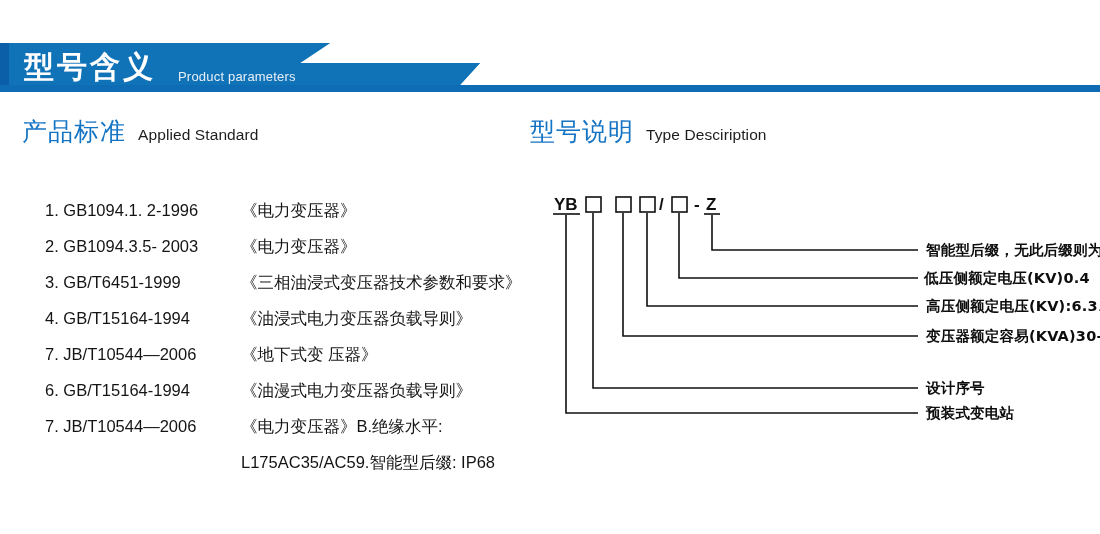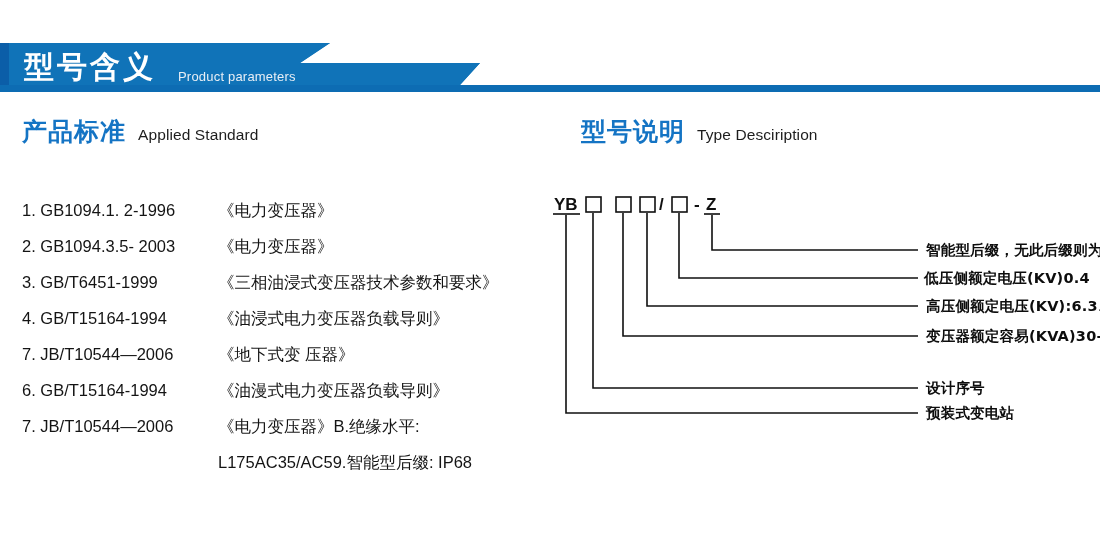--- a/index.html
+++ b/index.html
@@ -29,51 +29,52 @@
     position:absolute;left:178px;top:26px;
     font-size:13px;color:#e8eef5;
     font-family:"Liberation Sans",sans-serif;
     white-space:nowrap;
     letter-spacing:.2px;
   }
 
   
   .sec-head{position:absolute;white-space:nowrap;}
   .sec-head .cn{
-    font-size:25px;font-weight:bold;color:#1474c4;
+    font-size:25px;font-weight:normal;color:#1474c4;
     font-family:"DejaVu Sans","Liberation Sans",sans-serif;
     letter-spacing:1px;
     vertical-align:baseline;
   }
   .sec-head .en{
     font-size:15.5px;color:#1d1d1d;font-weight:400;
     font-family:"Liberation Sans",sans-serif;
     margin-left:12px;letter-spacing:.1px;
     vertical-align:baseline;
     margin-top:44px;
   }
   #head-standard{left:22px;top:115px;}
-  #head-type{left:581px;top:115px;}
+  #head-type{left:530px;top:115px;}
 
   
   #std-list{
     position:absolute;left:22px;top:192px;width:520px;
   }
   .std-row{
     display:flex;
     font-size:16.5px;
     line-height:36px;
     color:#141414;
     white-space:nowrap;
     font-family:"Liberation Sans",sans-serif;
   }
   .std-code{
     display:inline-block;
     width:196px;
     flex:0 0 196px;
+    margin-left:23px;
   }
   .std-name{display:inline-block;}
   .std-row.cont .std-code{visibility:hidden;}
 
   
   #type-diagram{
     position:absolute;left:548px;top:188px;
     width:545px;height:250px;
   }
   #diagram-svg{position:absolute;left:0;top:0;}

